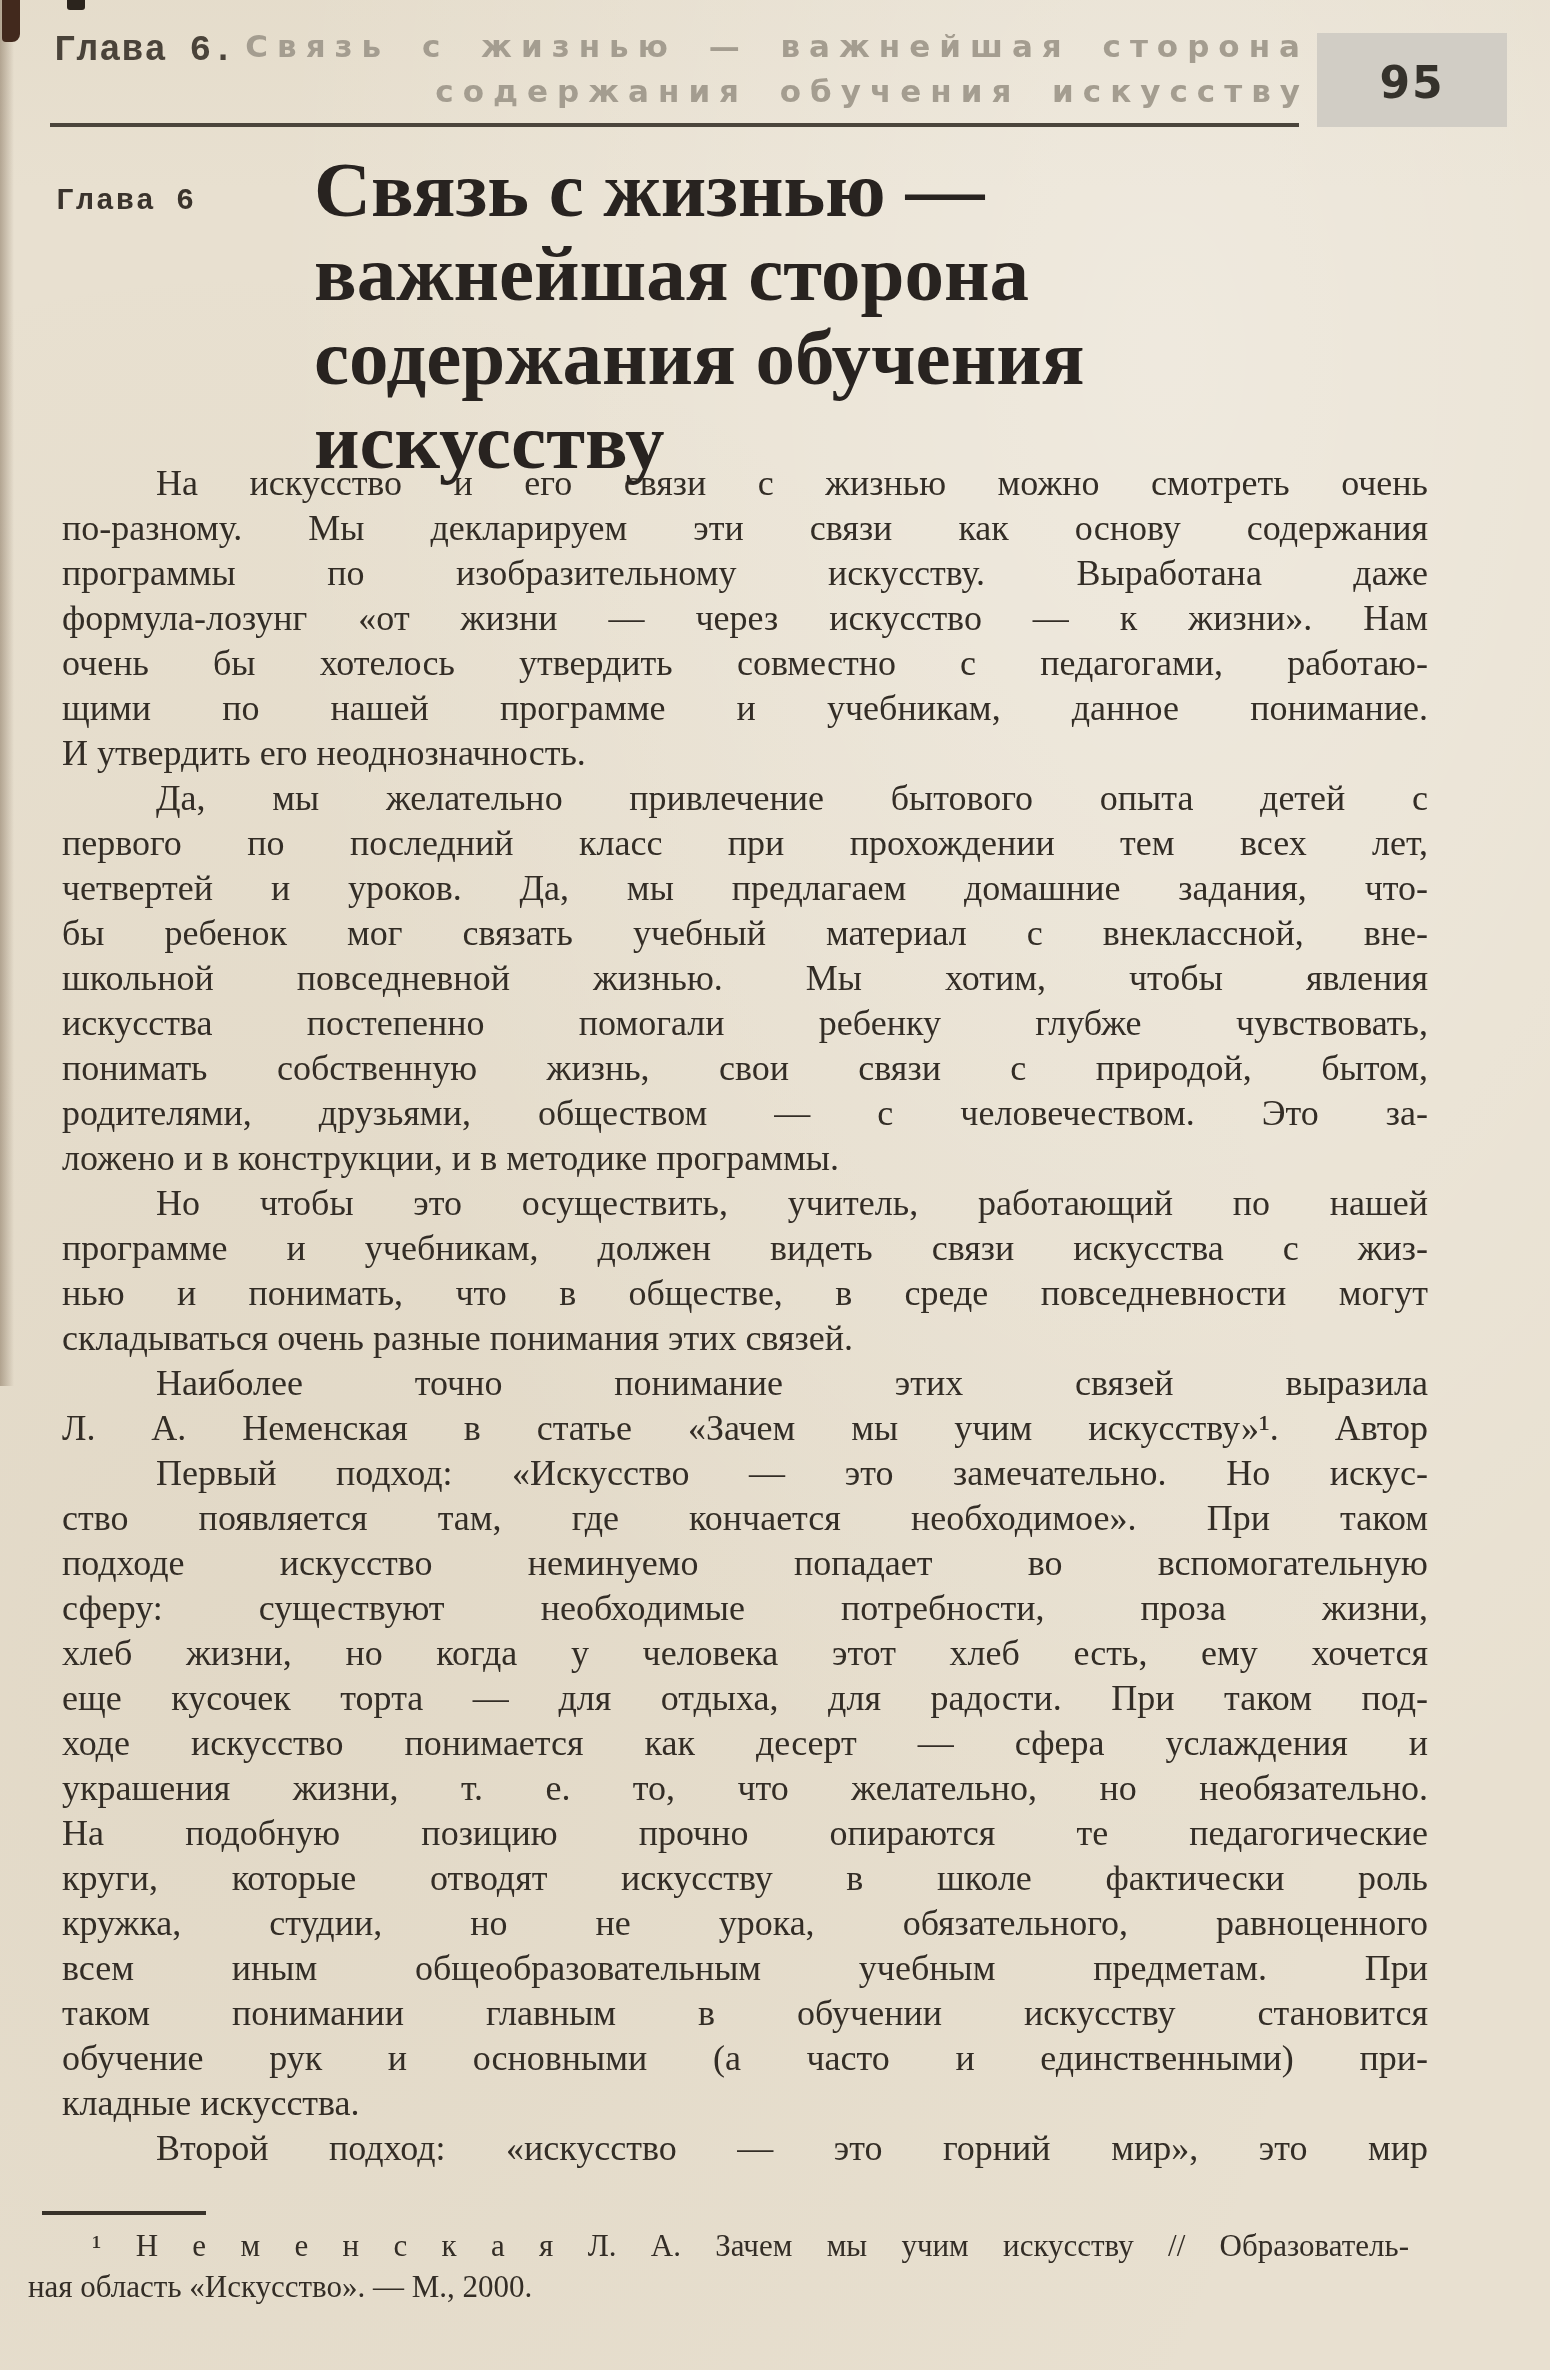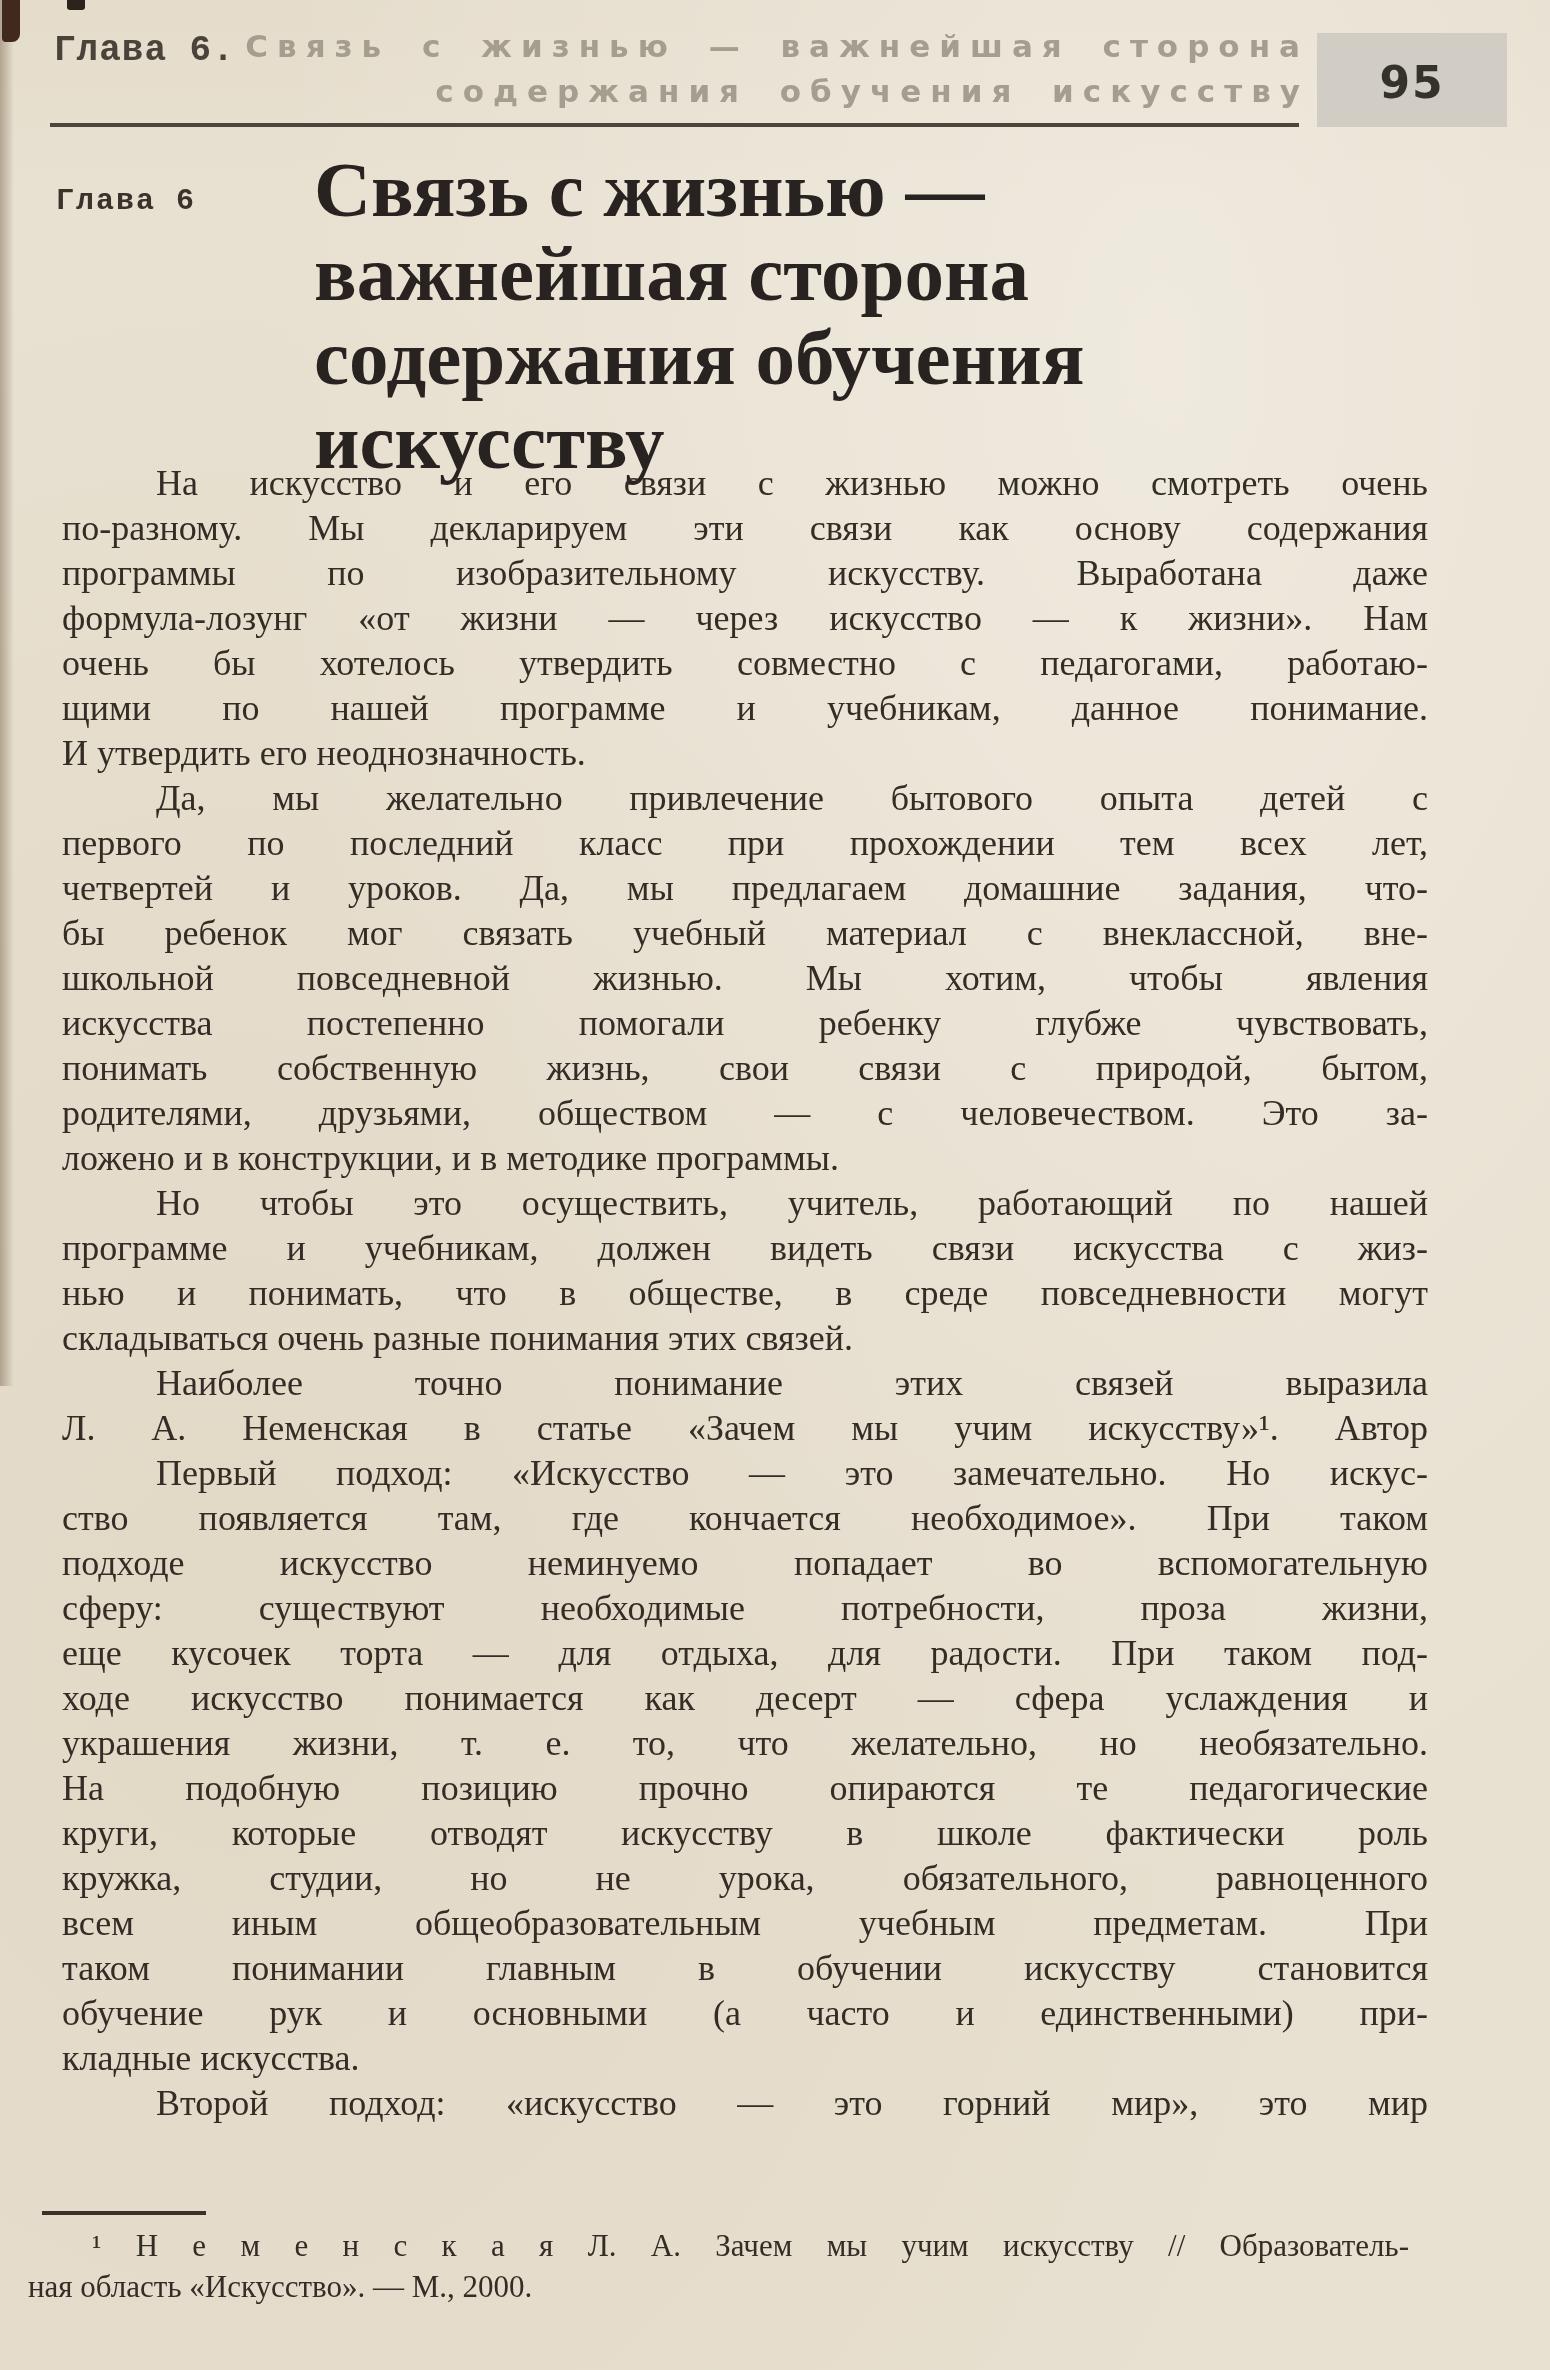--- a/index.html
+++ b/index.html
@@ -146,20 +146,21 @@
       </div>
       <div class="para">
         <div class="tl ind">Наиболее точно понимание этих связей выразила</div>
         <div class="tl">Л. А. Неменская в статье «Зачем мы учим искусству»¹. Автор</div>
       </div>
       <div class="para">
         <div class="tl ind">Первый подход: «Искусство — это замечательно. Но искус-</div>
         <div class="tl">ство появляется там, где кончается необходимое». При таком</div>
         <div class="tl">подходе искусство неминуемо попадает во вспомогательную</div>
         <div class="tl">сферу: существуют необходимые потребности, проза жизни,</div>
+        <div class="tl">хлеб жизни, но когда у человека этот хлеб есть, ему хочется</div>
         <div class="tl">еще кусочек торта — для отдыха, для радости. При таком под-</div>
         <div class="tl">ходе искусство понимается как десерт — сфера услаждения и</div>
         <div class="tl">украшения жизни, т. е. то, что желательно, но необязательно.</div>
         <div class="tl">На подобную позицию прочно опираются те педагогические</div>
         <div class="tl">круги, которые отводят искусству в школе фактически роль</div>
         <div class="tl">кружка, студии, но не урока, обязательного, равноценного</div>
         <div class="tl">всем иным общеобразовательным учебным предметам. При</div>
         <div class="tl">таком понимании главным в обучении искусству становится</div>
         <div class="tl">обучение рук и основными (а часто и единственными) при-</div>
         <div class="tl noj">кладные искусства.</div>

